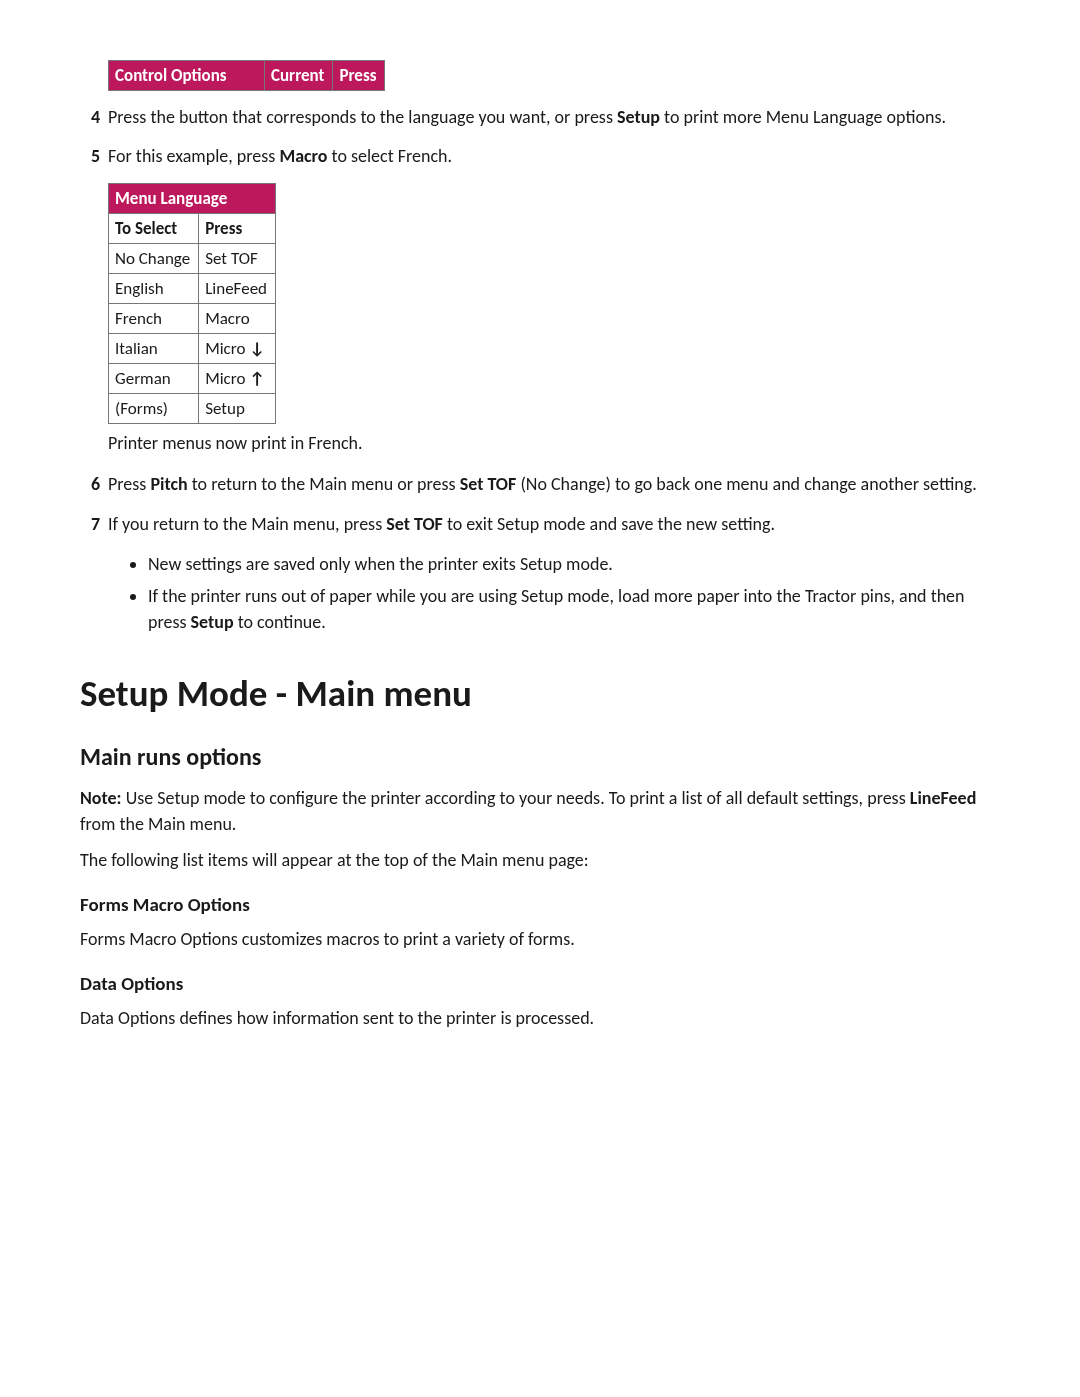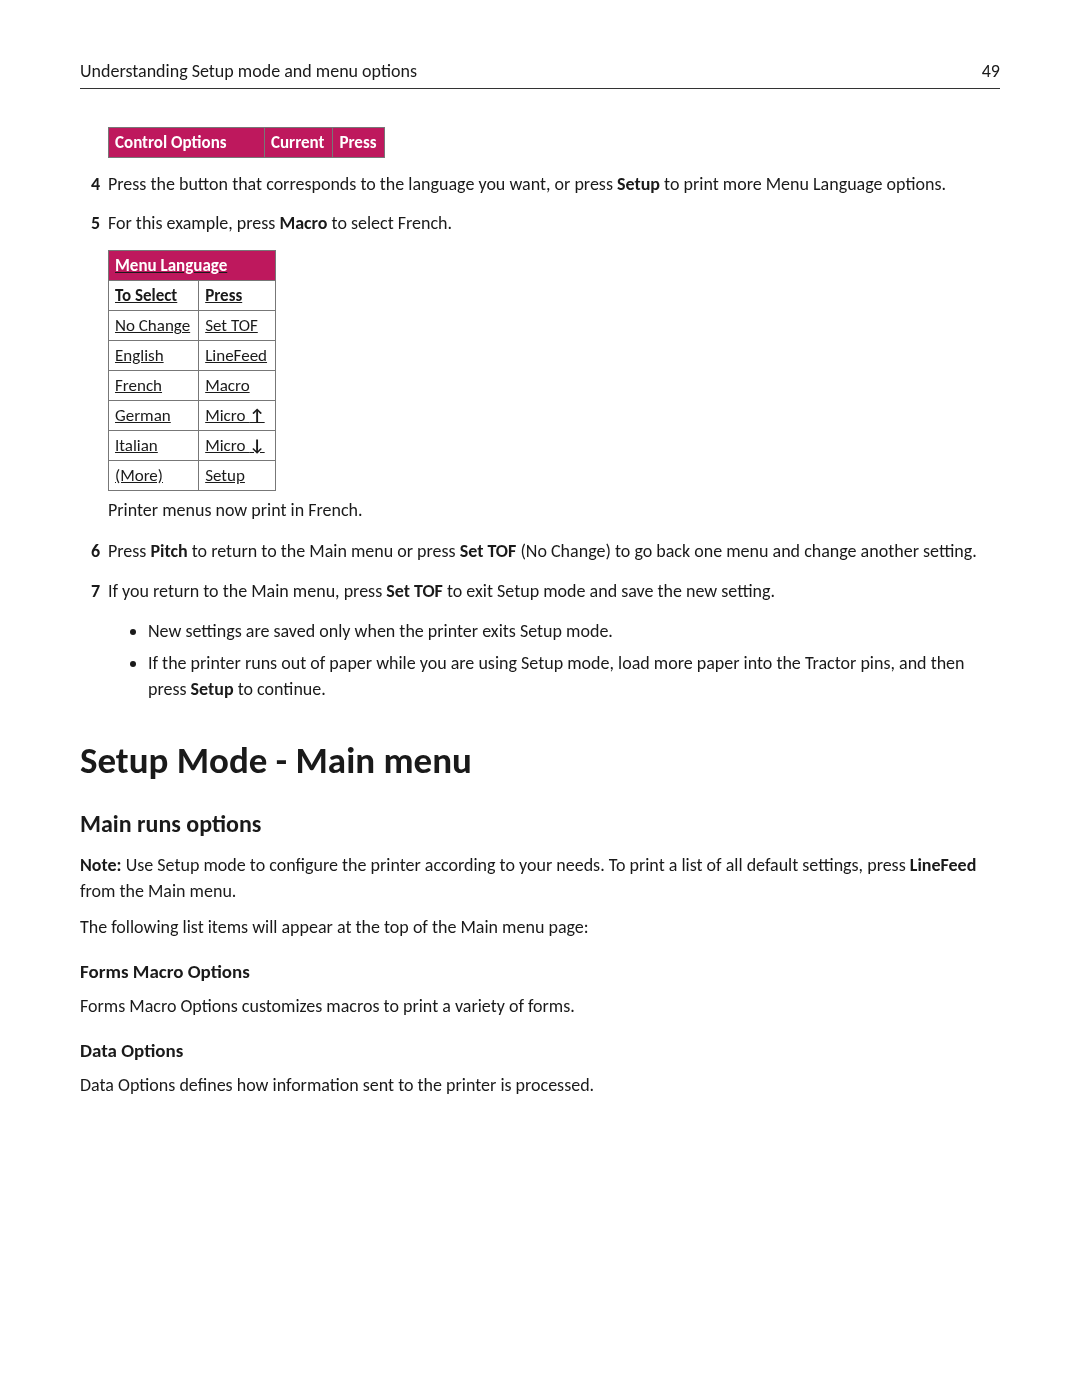--- a/index.html
+++ b/index.html
@@ -92,24 +92,20 @@
 
   p.body { font-size: 18px; line-height: 1.45; margin: 10px 0; }
 
   b { font-weight: 700; }
 </style>
 </head>
 <body>
 
 <div class="page">
 
-  <div class="page-header">
-    <span class="page-title">Understanding Setup mode and menu options</span>
-    <span class="page-number">49</span>
-  </div>
 
   <table>
     <tbody>
         <tr>
       <th style="min-width:156px;">Control Options</th>
       <th>Current</th>
       <th>Press</th>
     </tr>
   </tbody>
     </table>
@@ -118,21 +114,21 @@
     <li>
       <span class="num">4</span>
       <span>Press the button that corresponds to the language you want, or press </span><b>Setup</b><span> to print more Menu Language options.</span>
     </li>
     <li>
       <span class="num">5</span>
       <span>For this example, press </span><b>Macro</b><span> to select French.</span>
     </li>
   </ol>
 
-  <table style="margin-top:8px;text-decoration:underline;">
+  <table style="margin-top:8px;">
     <tbody>
         <tr>
           <th colspan="2">Menu Language</th>
         </tr>
     <tr>
       <td class="subhead">To Select</td>
       <td class="subhead">Press</td>
     </tr>
     <tr>
           <td>No Change</td>
@@ -140,29 +136,29 @@
         </tr>
     <tr>
           <td>English</td>
           <td>LineFeed</td>
         </tr>
     <tr>
           <td>French</td>
           <td>Macro</td>
         </tr>
     <tr>
+          <td>Italian</td>
+          <td><span>Micro </span><span class="arrow">↓</span></td>
+        </tr>
+    <tr>
           <td>German</td>
           <td><span>Micro </span><span class="arrow">↑</span></td>
         </tr>
     <tr>
-          <td>Italian</td>
-          <td><span>Micro </span><span class="arrow">↓</span></td>
-        </tr>
-    <tr>
-          <td>(More)</td>
+          <td>(Forms)</td>
           <td>Setup</td>
         </tr>
   </tbody>
     </table>
 
   <div class="caption">Printer menus now print in French.</div>
 
   <ol class="steps">
     <li>
       <span class="num">6</span>

